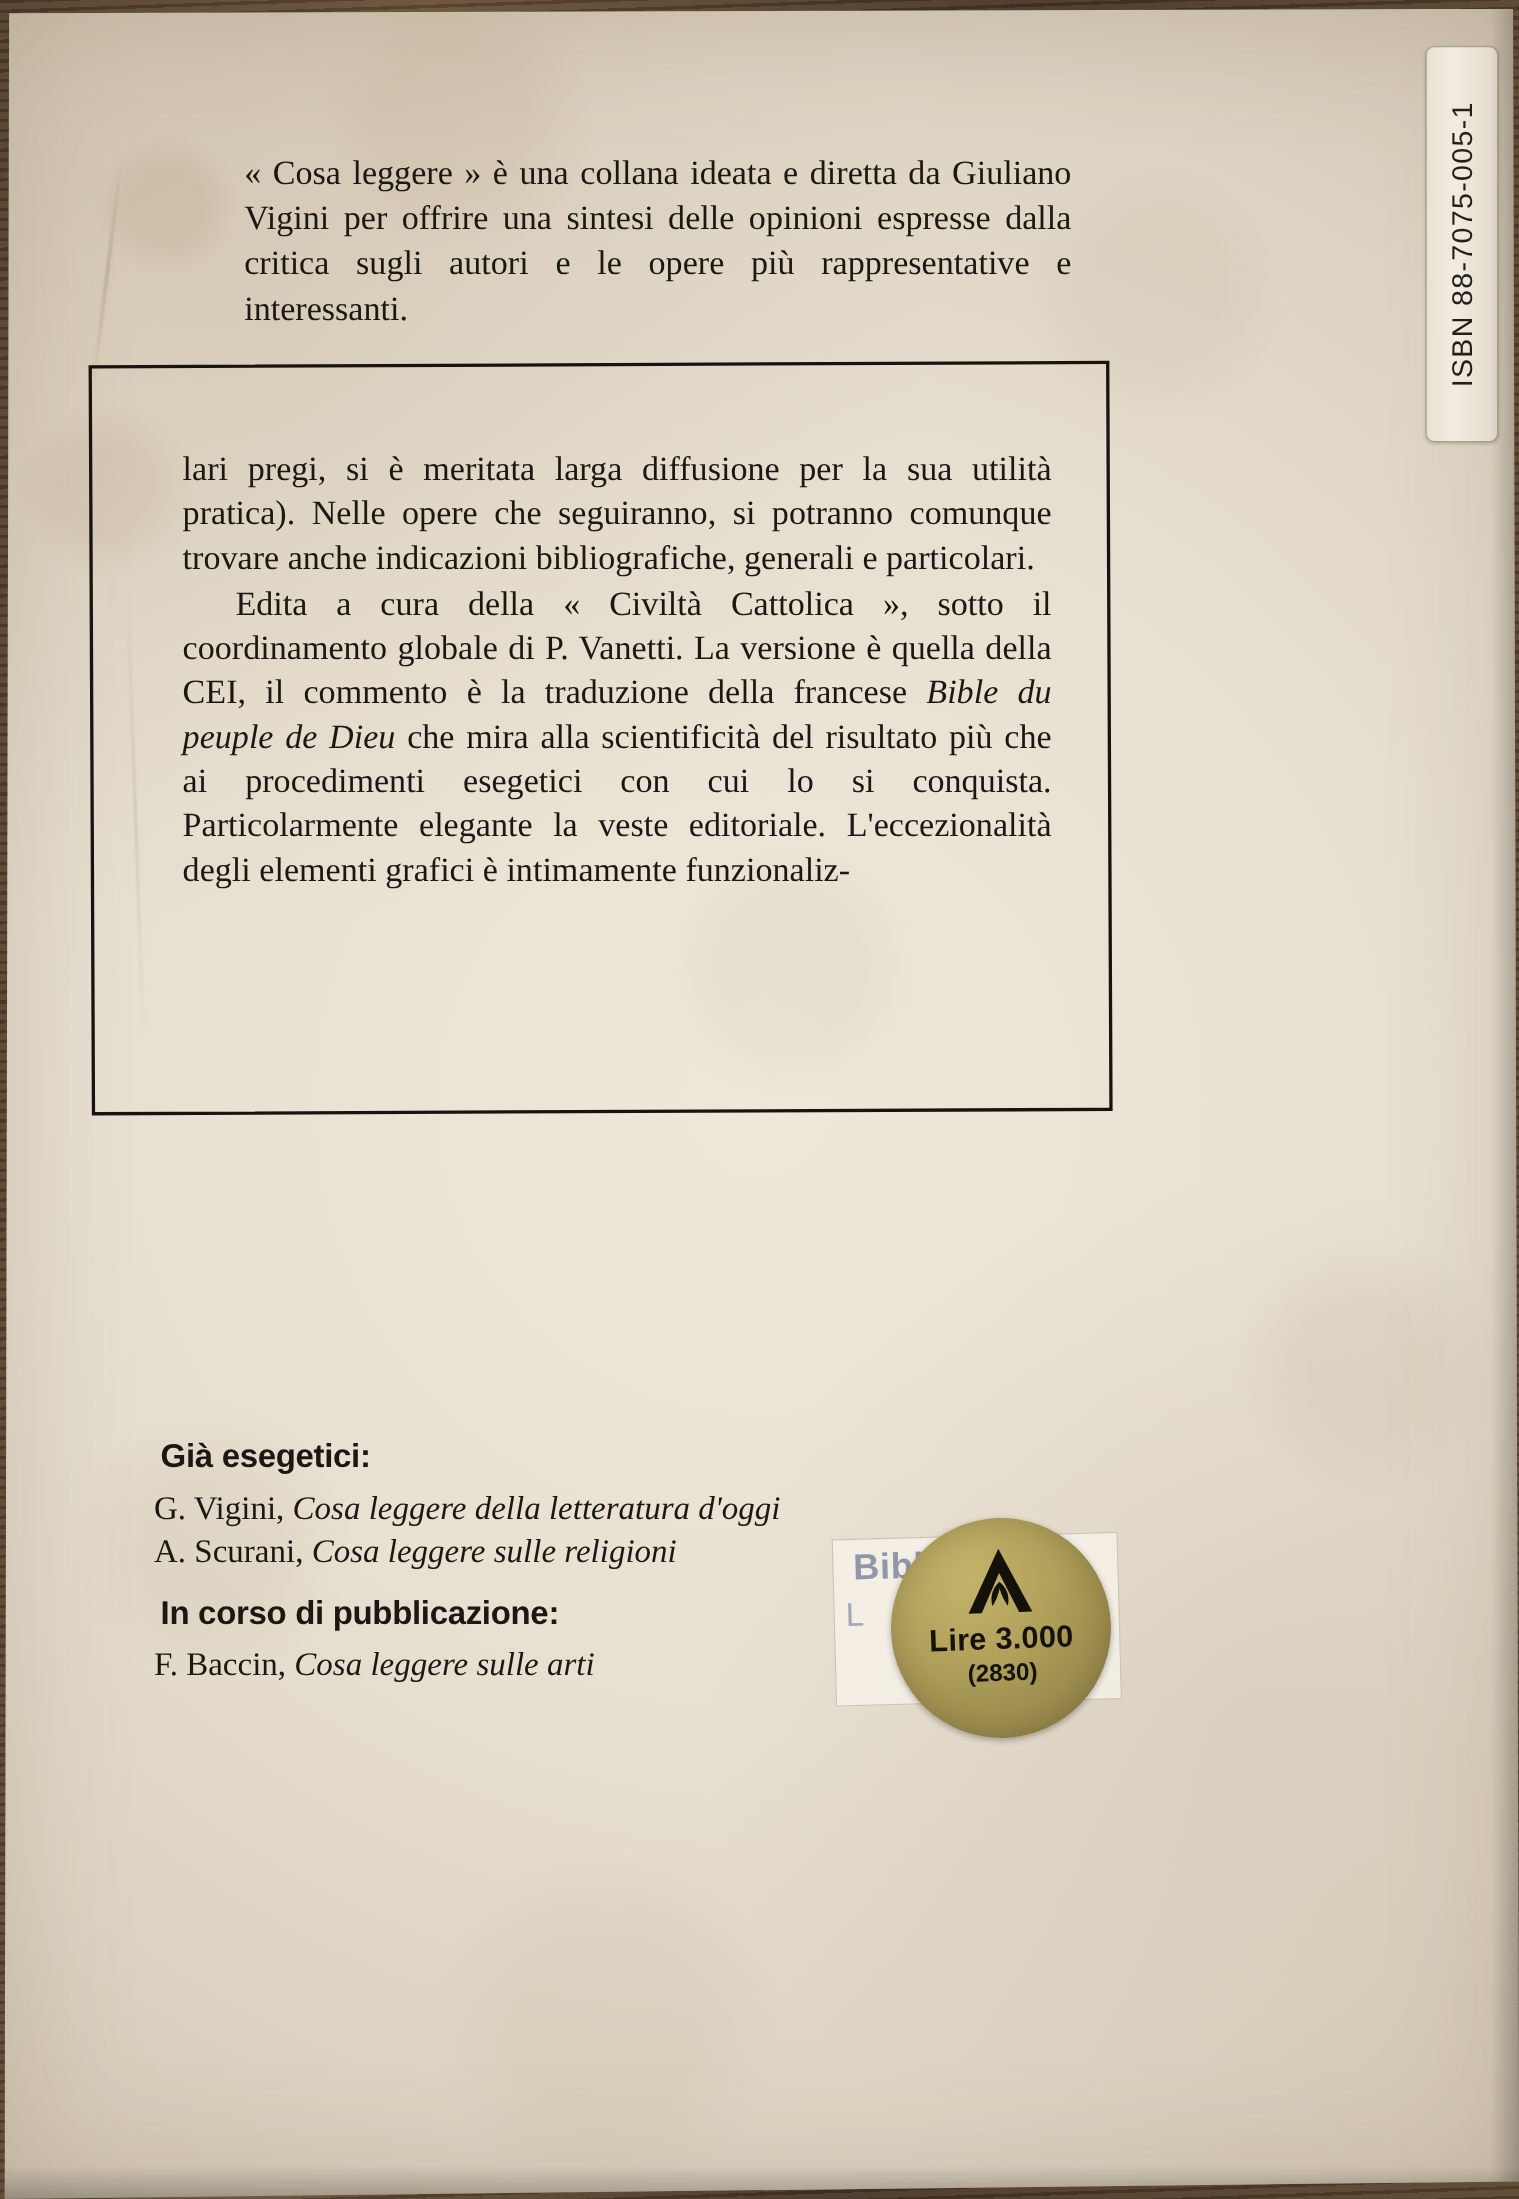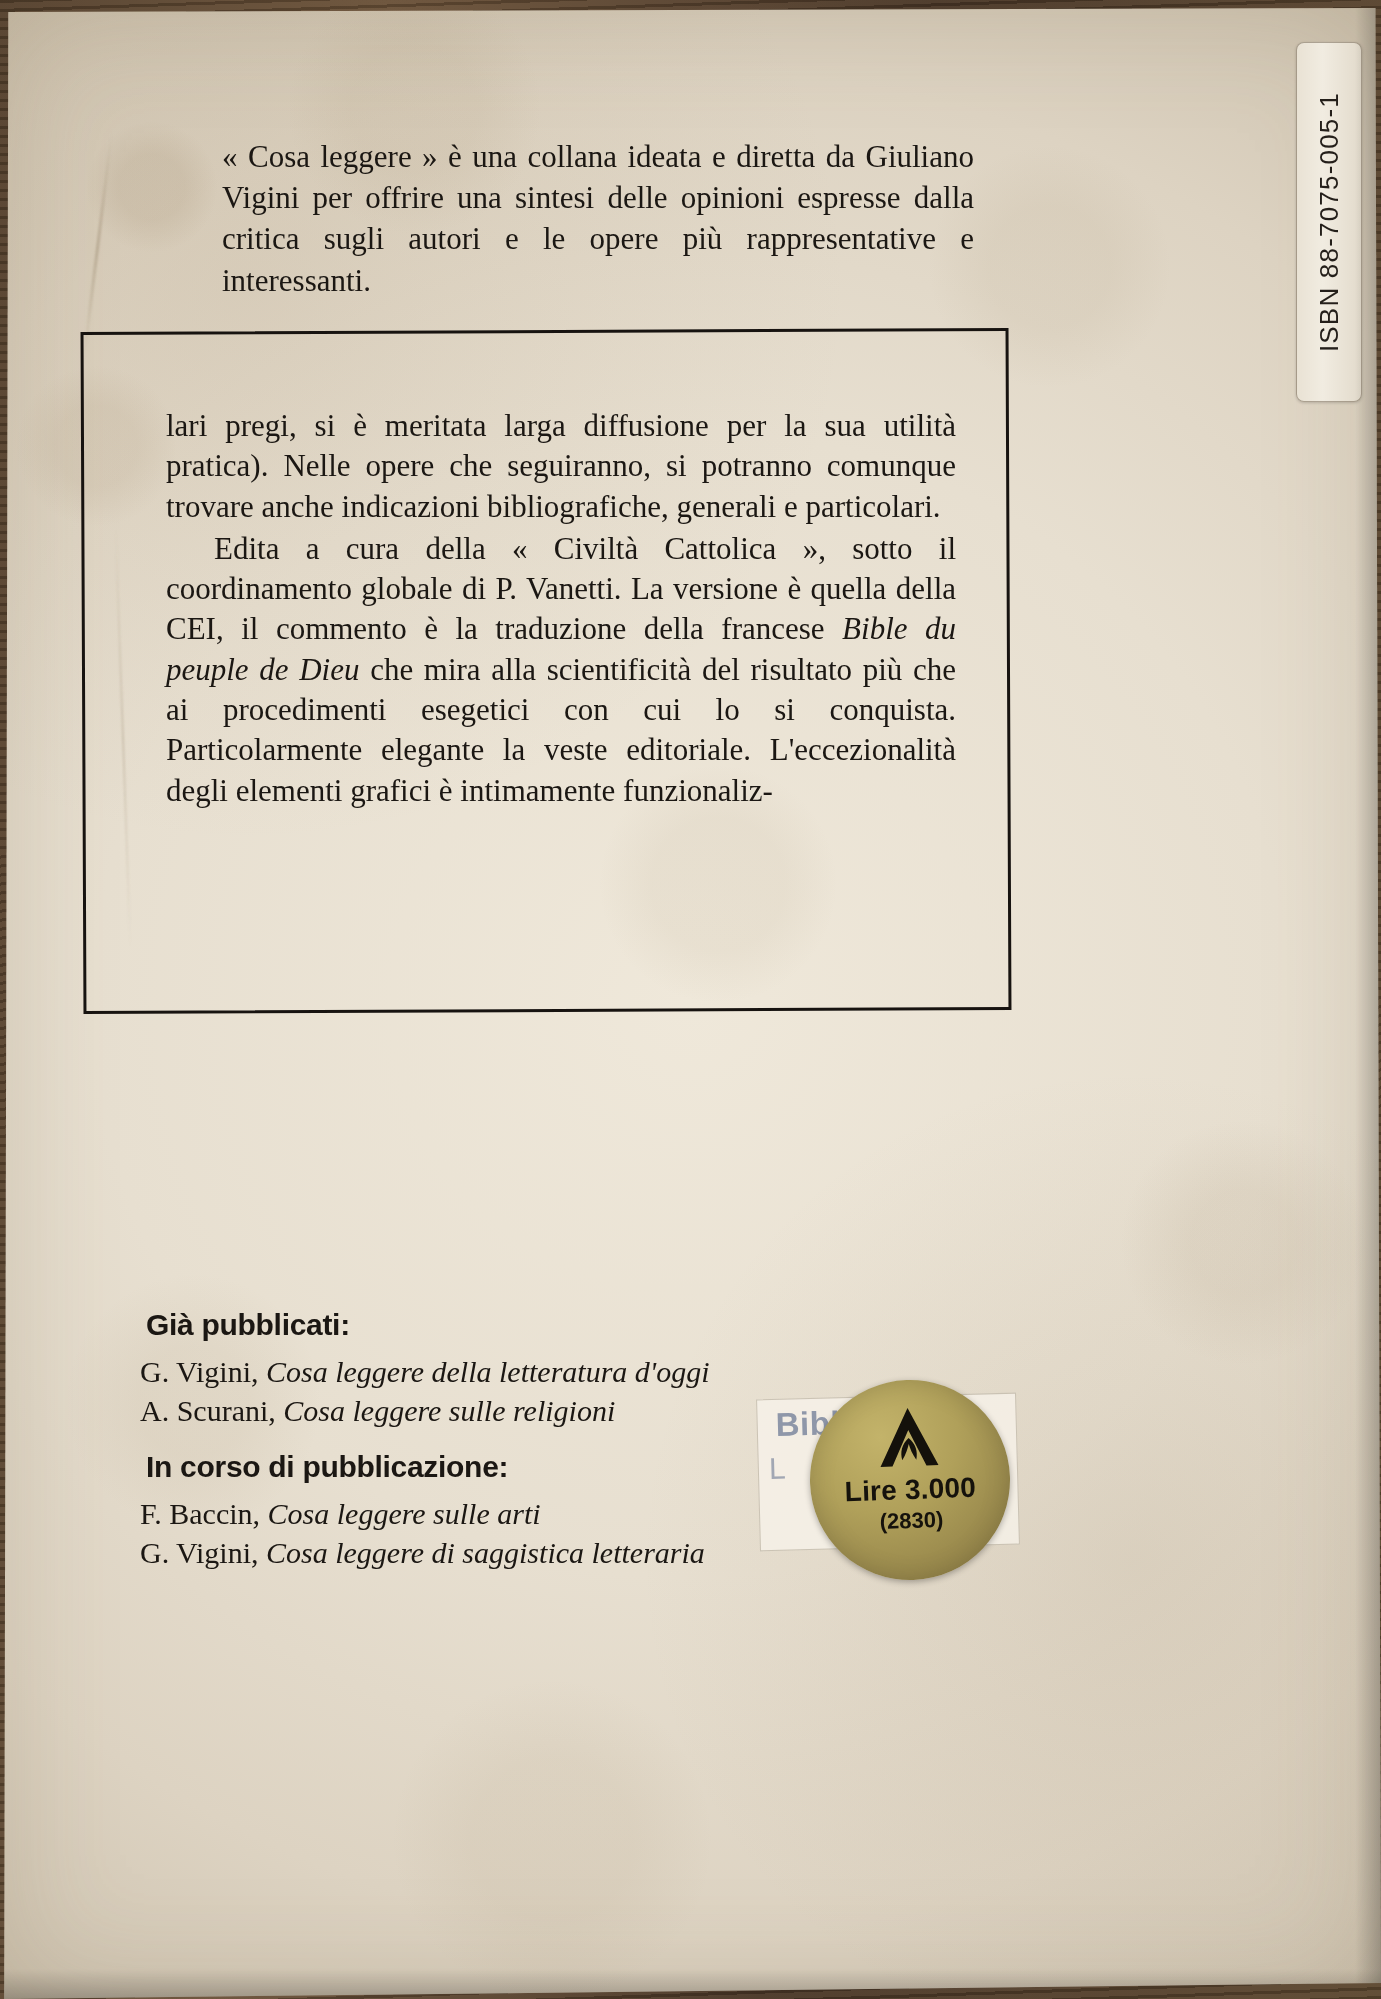--- a/index.html
+++ b/index.html
@@ -294,33 +294,32 @@
 
     <div class="excerpt-inner">
       <p>lari pregi, si è meritata larga diffusione per la sua utilità pratica). Nelle opere che seguiranno, si potranno comunque trovare anche indicazioni bibliografiche, generali e particolari.</p>
 
 
       <p class="entry-body"><span>Edita a cura della « Civiltà Cattolica », sotto il coordinamento globale di P. Vanetti. La versione è quella della CEI, il commento è la traduzione della francese </span><span class="ital">Bible du peuple de Dieu</span><span> che mira alla scientificità del risultato più che ai procedimenti esegetici con cui lo si conquista. Particolarmente elegante la veste editoriale. L'eccezionalità degli elementi grafici è intimamente funzionaliz-</span></p>
     </div>
 
     <div class="lists">
 
-      <div class="list-head">Già pubblicati:</div>
+      <div class="list-head">Già esegetici:</div>
 
       <p class="list-item"><span>G. Vigini, </span><span class="ital">Cosa leggere della letteratura d'oggi</span></p>
 
       <p class="list-item"><span>A. Scurani, </span><span class="ital">Cosa leggere sulle religioni</span></p>
 
       <div class="list-head second">In corso di pubblicazione:</div>
 
 
 
       <p class="list-item"><span>F. Baccin, </span><span class="ital">Cosa leggere sulle arti</span></p>
 
-      <p class="list-item"><span>G. Vigini, </span><span class="ital">Cosa leggere di saggistica letteraria</span></p>
     </div>
 
     <div class="lib-stamp">
       <span class="s1">Biblioteca</span>
       <span class="s2">L</span>
       <span class="s3">/</span>
     </div>
 
     <div class="price-sticker">
       <svg class="sticker-logo" viewBox="0 0 74 66" aria-hidden="true">

